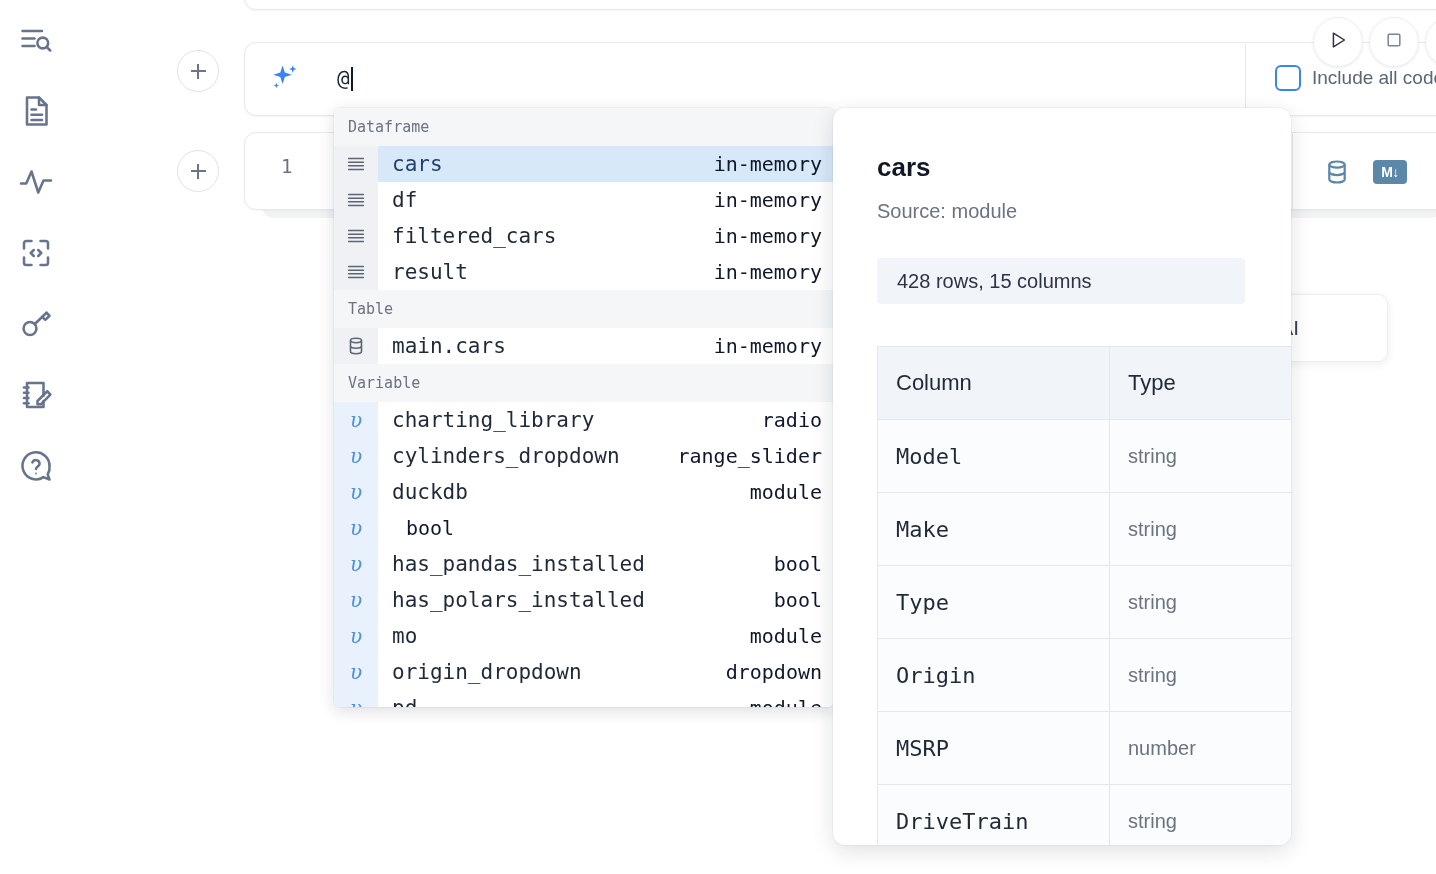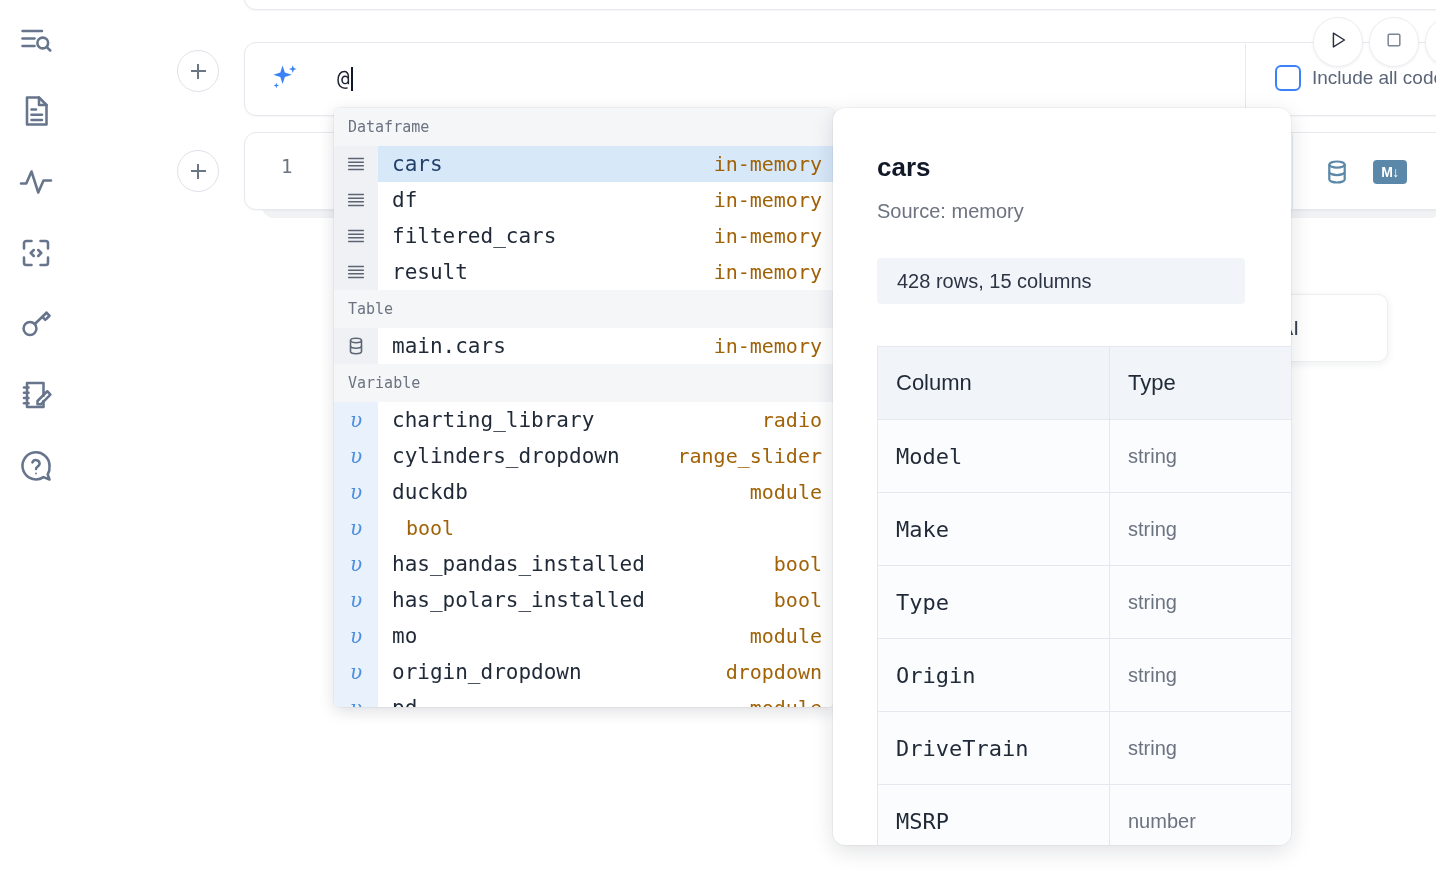--- a/index.html
+++ b/index.html
@@ -270,21 +270,21 @@
   }
   .ac-item.selected .ac-body { background: #d7e8f9; }
   .ac-name {
     font-size: 21px;
     color: #1f2937;
     white-space: nowrap;
   }
   .ac-item.selected .ac-name { color: #23406b; }
   .ac-type {
     font-size: 20px;
-    color: #a16207;
+    color: #0f172a;
     white-space: nowrap;
     flex: none;
     margin-left: 14px;
   }
   .var-glyph {
     font-family: "DejaVu Serif", serif;
     font-style: italic;
     font-size: 20px;
   }
 
@@ -646,21 +646,21 @@
         </div>
         <div class="ac-body">
           <span class="ac-name">pd</span>
           <span class="ac-type">module</span>
         </div>
       </div>
     </div>
 
   <div class="preview">
     <div class="pv-title">cars</div>
-    <div class="pv-source">Source: memory</div>
+    <div class="pv-source">Source: module</div>
     <div class="pv-shape">428 rows, 15 columns</div>
     <table class="pv-table">
       <thead>
         <tr>
           <th>Column</th>
           <th>Type</th>
         </tr>
       </thead>
       <tbody id="pv-body">
           <tr>
@@ -673,24 +673,24 @@
           </tr>
           <tr>
             <td class="col-name">Type</td>
             <td class="col-type">string</td>
           </tr>
           <tr>
             <td class="col-name">Origin</td>
             <td class="col-type">string</td>
           </tr>
           <tr>
+            <td class="col-name">MSRP</td>
+            <td class="col-type">number</td>
+          </tr>
+          <tr>
             <td class="col-name">DriveTrain</td>
             <td class="col-type">string</td>
-          </tr>
-          <tr>
-            <td class="col-name">MSRP</td>
-            <td class="col-type">number</td>
           </tr>
         </tbody>
     </table>
   </div>
 
 </div>
 
 </body></html>

